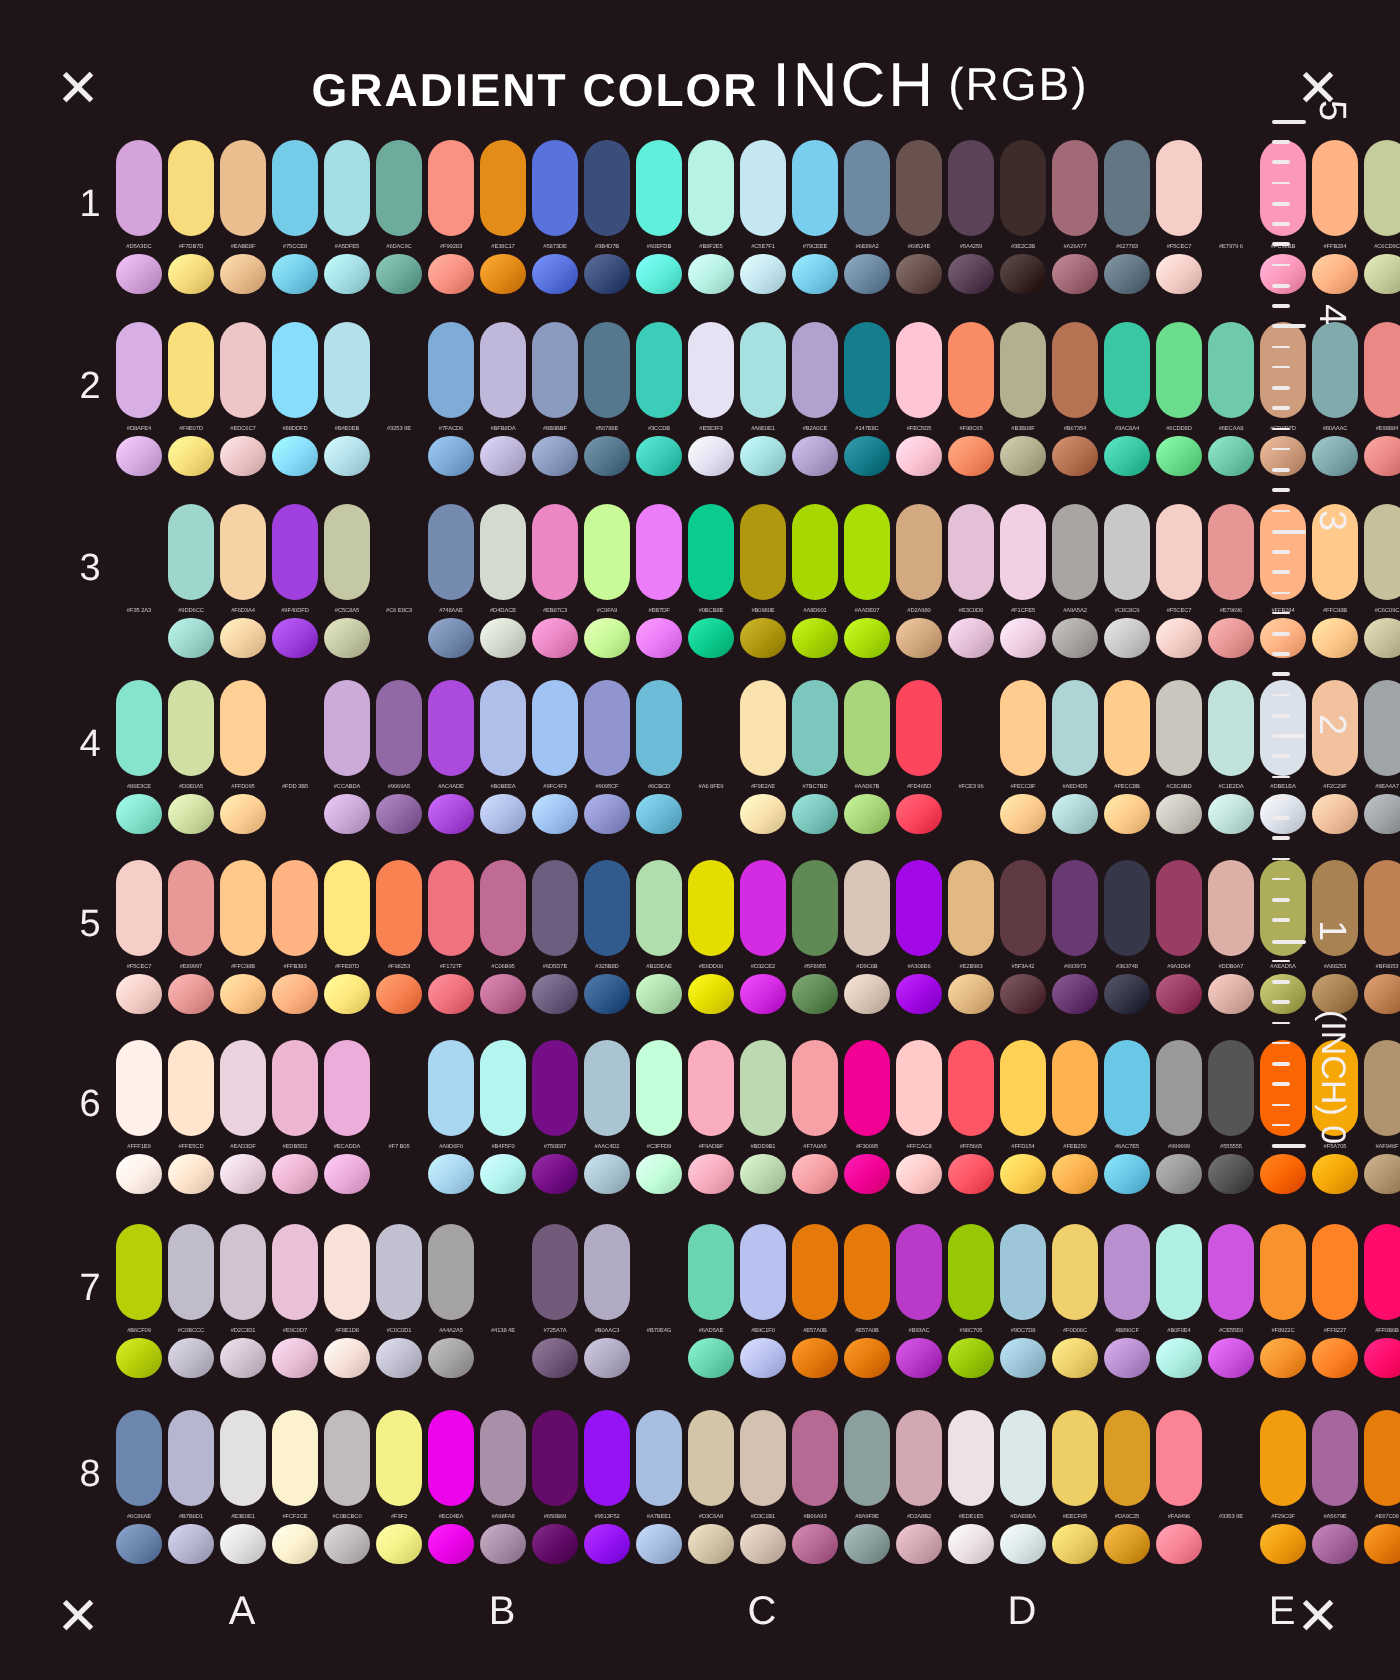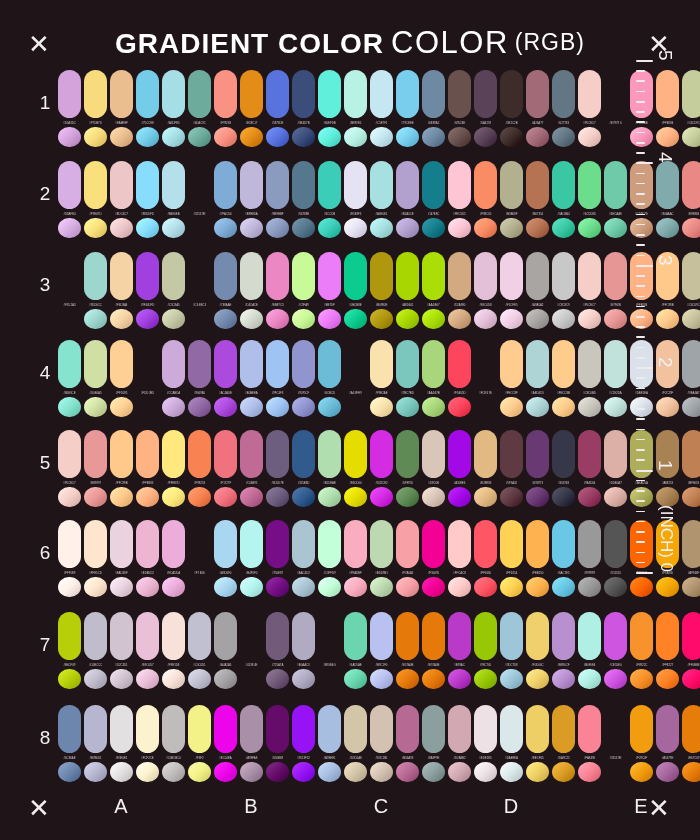--- a/index.html
+++ b/index.html
@@ -31,21 +31,21 @@
 
   
   #title{
     position:absolute;
     left:0;right:0;top:25px;
     text-align:center;
     white-space:nowrap;
     color:#ffffff;
   }
   #title .t1{
-    font-size:28px;font-weight:bold;letter-spacing:1px;
+    font-size:23px;font-weight:bold;letter-spacing:1px;
     font-stretch:condensed;
   }
   #title .t2{
     font-size:31px;font-weight:300;letter-spacing:1.5px;
     margin-left:7px;
   }
   #title .t3{
     font-size:23px;font-weight:300;letter-spacing:1px;
     margin-left:6px;
     position:relative;top:-3px;
@@ -128,21 +128,21 @@
 <body>
 
 <div id="card">
 
   <div class="cross" id="cross-tl">✕</div>
   <div class="cross" id="cross-tr">✕</div>
   <div class="cross" id="cross-bl">✕</div>
   <div class="cross" id="cross-br">✕</div>
 
   <div id="title">
-    <span class="t1">GRADIENT COLOR</span><span class="t2">COLOR</span><span class="t3">(RGB)</span>
+    <span class="t1">GRADIENT COLOR</span><span class="t2">INCH</span><span class="t3">(RGB)</span>
   </div>
 
   <div id="grid">
       <div class="band" style="top: 70px; left: 0px;">
         <div class="group" style="left: 58px; top: 0px;">
           <div class="swatch" style="left: 0px;">
             <div class="pill" style="background: rgb(213, 163, 220);"></div>
             <div class="hex">#D5A3DC</div>
             <div class="blob" style="background: linear-gradient(135deg, rgb(247, 197, 254) 0%, rgb(213, 163, 220) 52%, rgb(173, 123, 180) 100%);"></div>
           </div>

